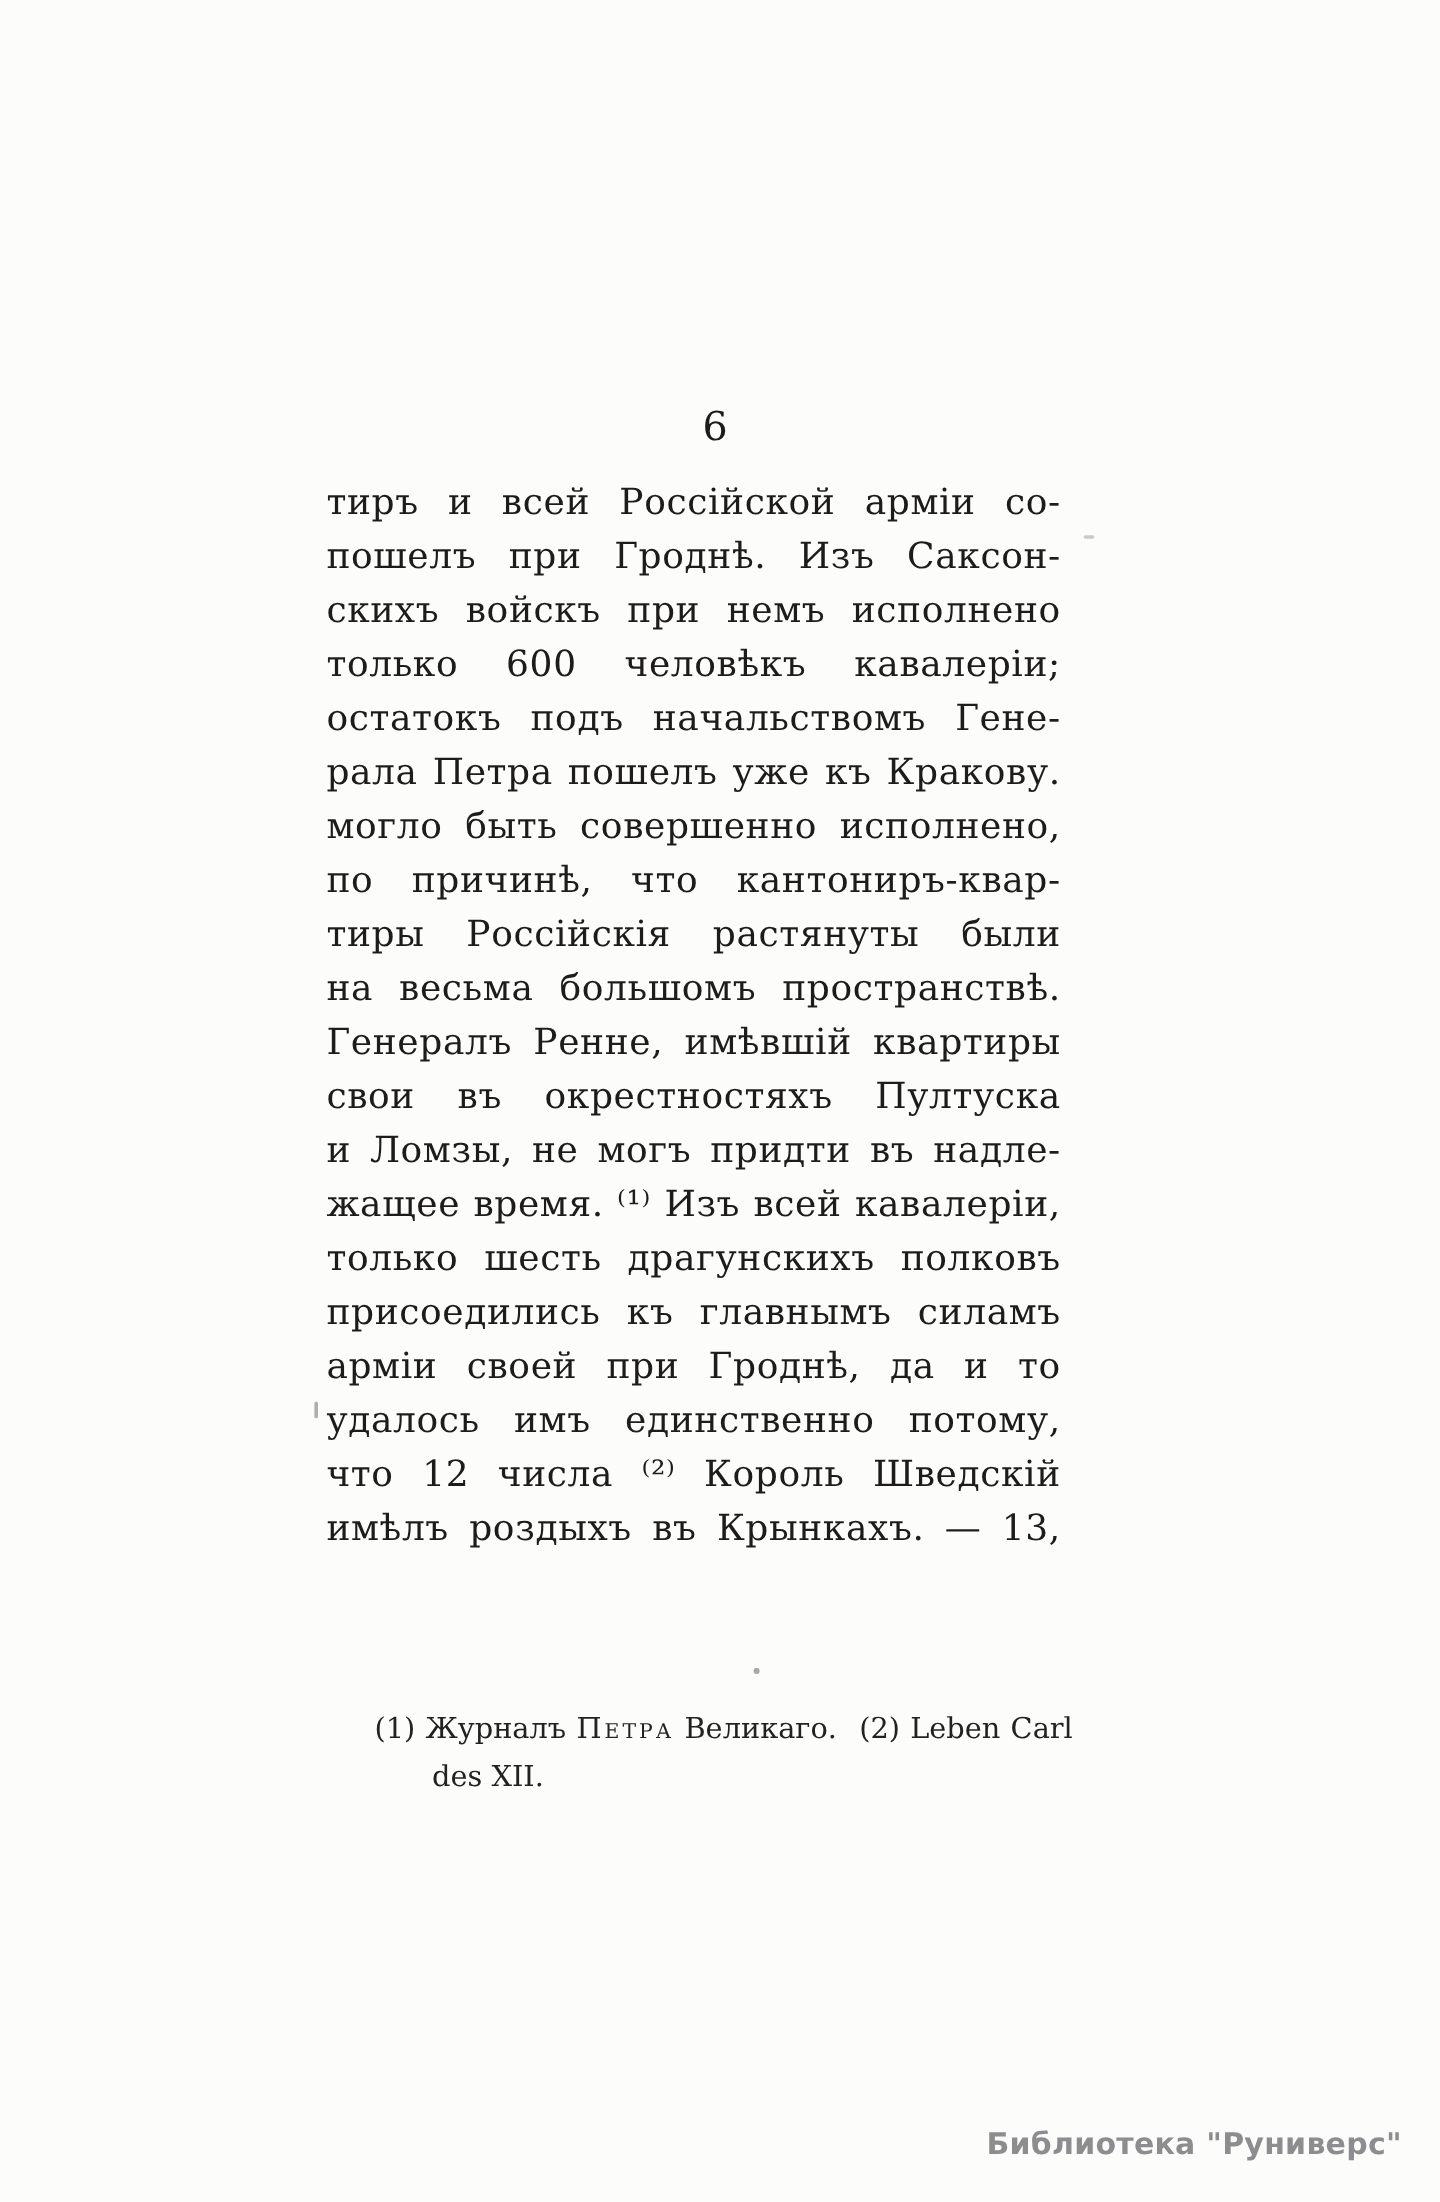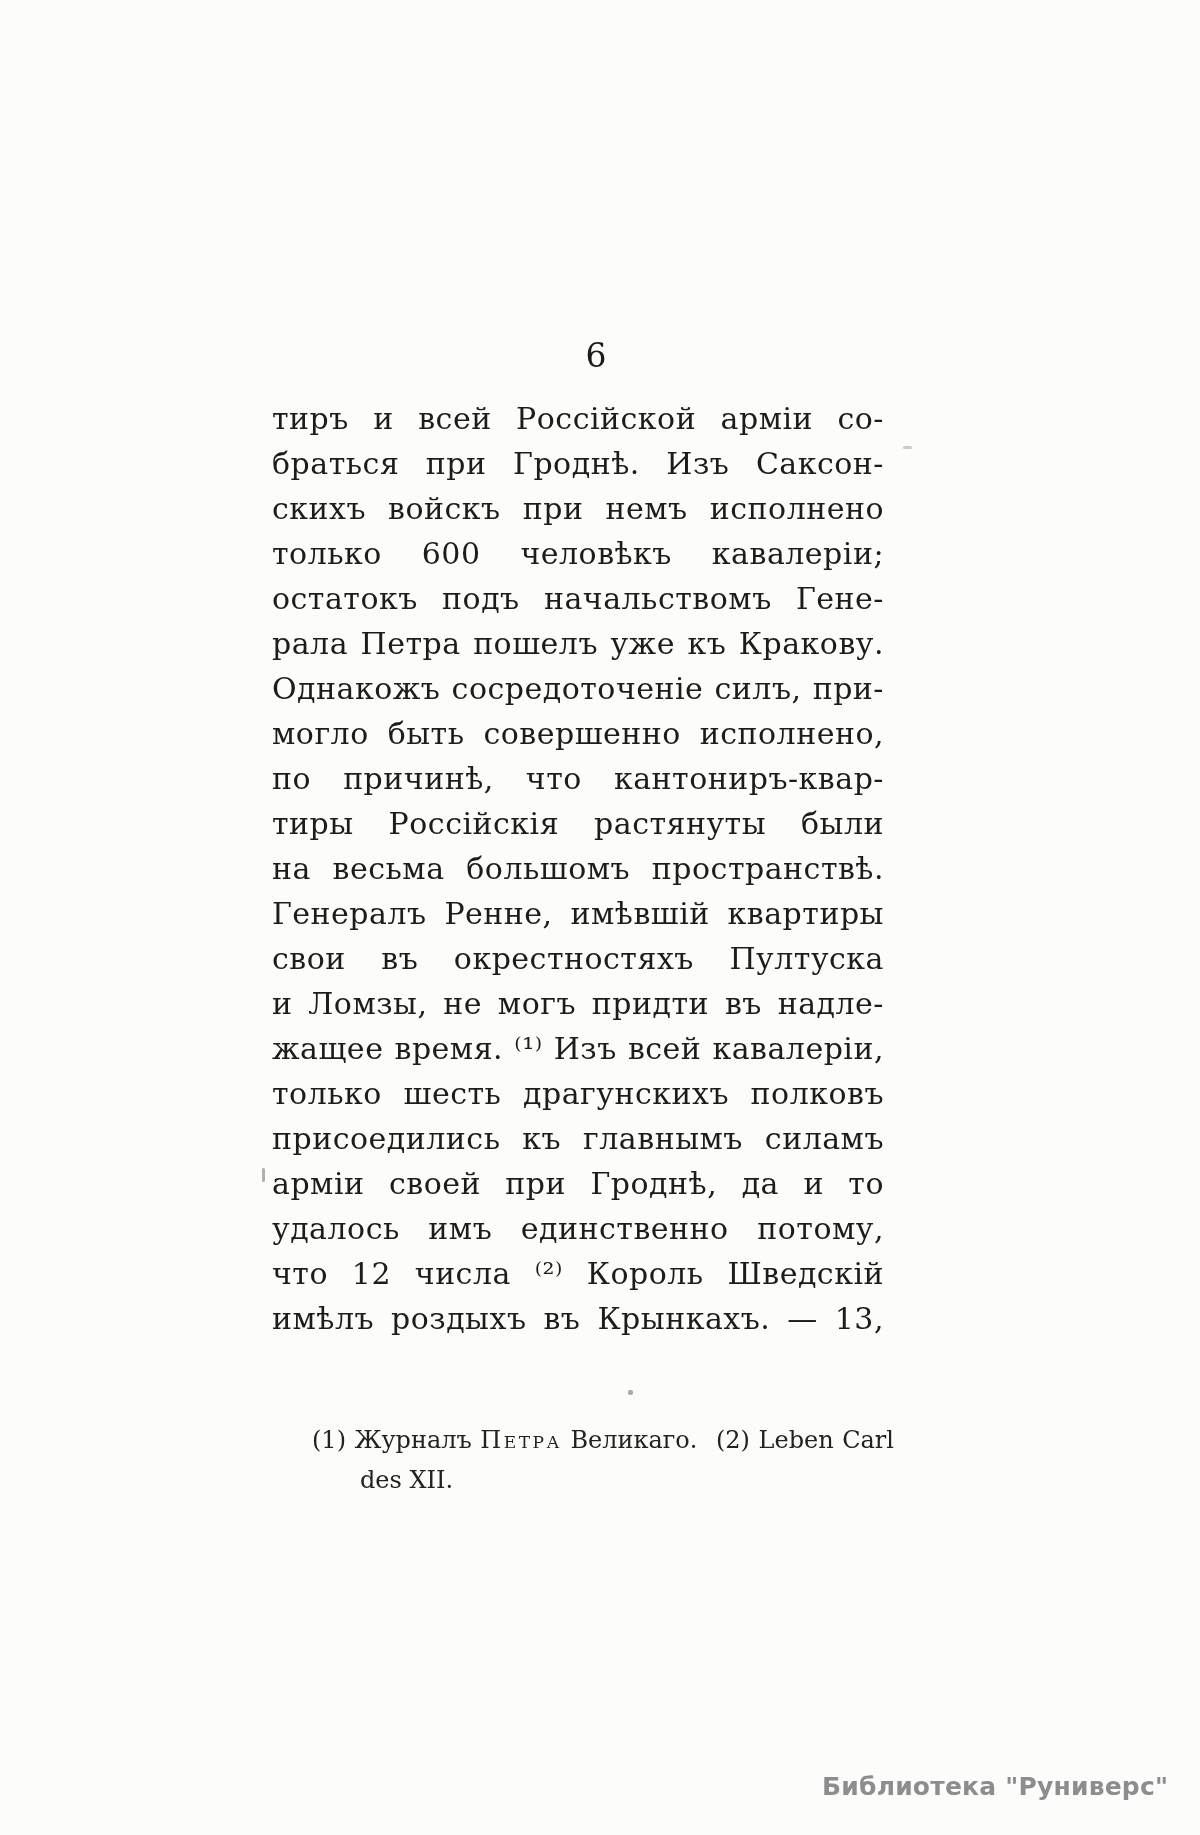--- a/index.html
+++ b/index.html
@@ -76,26 +76,25 @@
 </style>
 </head>
 <body>
 
 <div class="page">
 
   <div class="page-number">6</div>
 
   <div class="body-text">
     <div class="body-line">тиръ и всей Россійской арміи со-</div>
-    <div class="body-line">браться при Гроднѣ. Изъ Саксон-</div>
+    <div class="body-line">пошелъ при Гроднѣ. Изъ Саксон-</div>
     <div class="body-line">скихъ войскъ при немъ исполнено</div>
     <div class="body-line">только 600 человѣкъ кавалеріи;</div>
     <div class="body-line">остатокъ подъ начальствомъ Гене-</div>
     <div class="body-line">рала Петра пошелъ уже къ Кракову.</div>
-    <div class="body-line">Однакожъ сосредоточеніе силъ, при-</div>
     <div class="body-line">могло быть совершенно исполнено,</div>
     <div class="body-line">по причинѣ, что кантониръ-квар-</div>
     <div class="body-line">тиры Россійскія растянуты были</div>
     <div class="body-line">на весьма большомъ пространствѣ.</div>
     <div class="body-line">Генералъ Ренне, имѣвшій квартиры</div>
     <div class="body-line">свои въ окрестностяхъ Пултуска</div>
     <div class="body-line">и Ломзы, не могъ придти въ надле-</div>
     <div class="body-line">жащее время. ⁽¹⁾ Изъ всей кавалеріи,</div>
     <div class="body-line">только шесть драгунскихъ полковъ</div>
     <div class="body-line">присоедились къ главнымъ силамъ</div>

